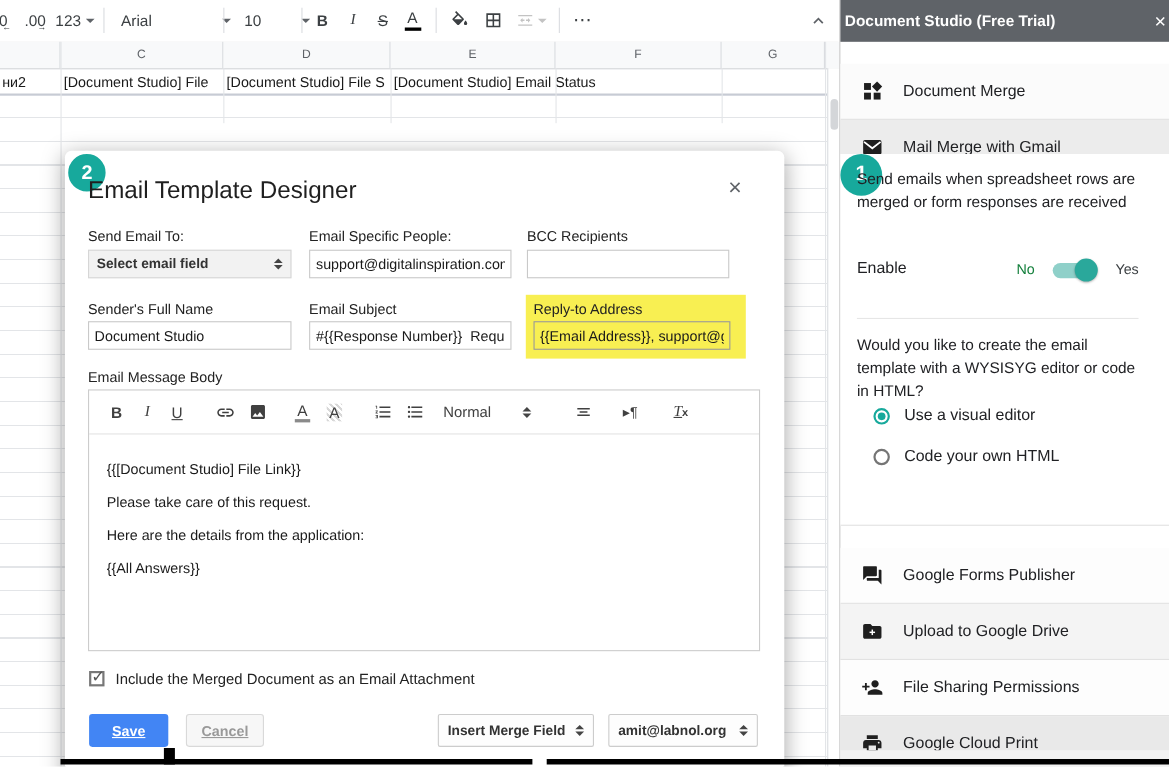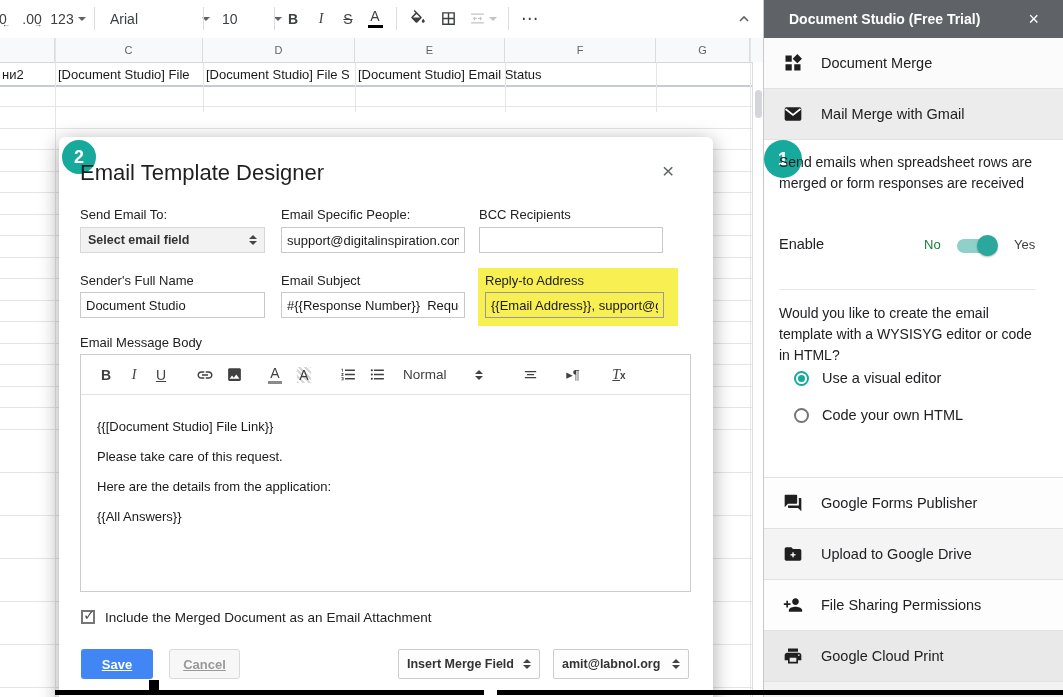--- a/index.html
+++ b/index.html
@@ -36,23 +36,23 @@
   #etoolbar{position:absolute;left:0;top:0;right:0;height:39px;border-bottom:1px solid #e3e3e3;}
   .ebtn{position:absolute;top:0;height:39px;display:flex;align-items:center;justify-content:center;color:#404040;font-size:14px;cursor:pointer;}
   .eline{position:absolute;left:16px;font-size:13px;color:#1a1a1a;white-space:nowrap;}
   .mbtn{position:absolute;height:30px;box-sizing:border-box;border:none;border-radius:3px;font-weight:bold;font-size:13px;
         display:flex;align-items:center;justify-content:center;cursor:pointer;font-family:inherit;text-decoration:underline;}
   .msel{position:absolute;height:30px;box-sizing:border-box;border:1px solid #ccc;background:#fdfdfd;border-radius:2px;
         display:flex;align-items:center;padding:4px 8px;font-size:12.5px;font-weight:bold;color:#333;cursor:pointer;}
   
   #sidebar{position:absolute;left:763px;top:0;width:300px;height:697px;background:#fff;border-left:1px solid #c8c8c8;box-sizing:border-box;}
   #sbheader{position:absolute;left:0;top:0;width:300px;height:38px;background:#5f6368;display:flex;align-items:center;
-            padding:0 25px;box-sizing:border-box;}
+            padding:0 4px;box-sizing:border-box;}
   .sbitem{position:absolute;left:0;width:300px;height:51px;box-sizing:border-box;border-bottom:1px solid #e2e2e2;
-          display:flex;align-items:center;font-size:14.5px;color:#202124;cursor:pointer;}
+          display:flex;align-items:center;font-size:14.5px;color:#202124;cursor:pointer;margin-top:20px;}
   .sbitem .ic{width:20px;height:20px;margin:0 18px 0 19px;flex:0 0 auto;}
   .radio{position:absolute;width:15px;height:15px;border-radius:50%;box-sizing:border-box;cursor:pointer;}
   svg{display:block;}
   
   .vbar{position:absolute;background:#000;z-index:40;}
 </style>
 </head>
 <body>
 
 <div id="root">

